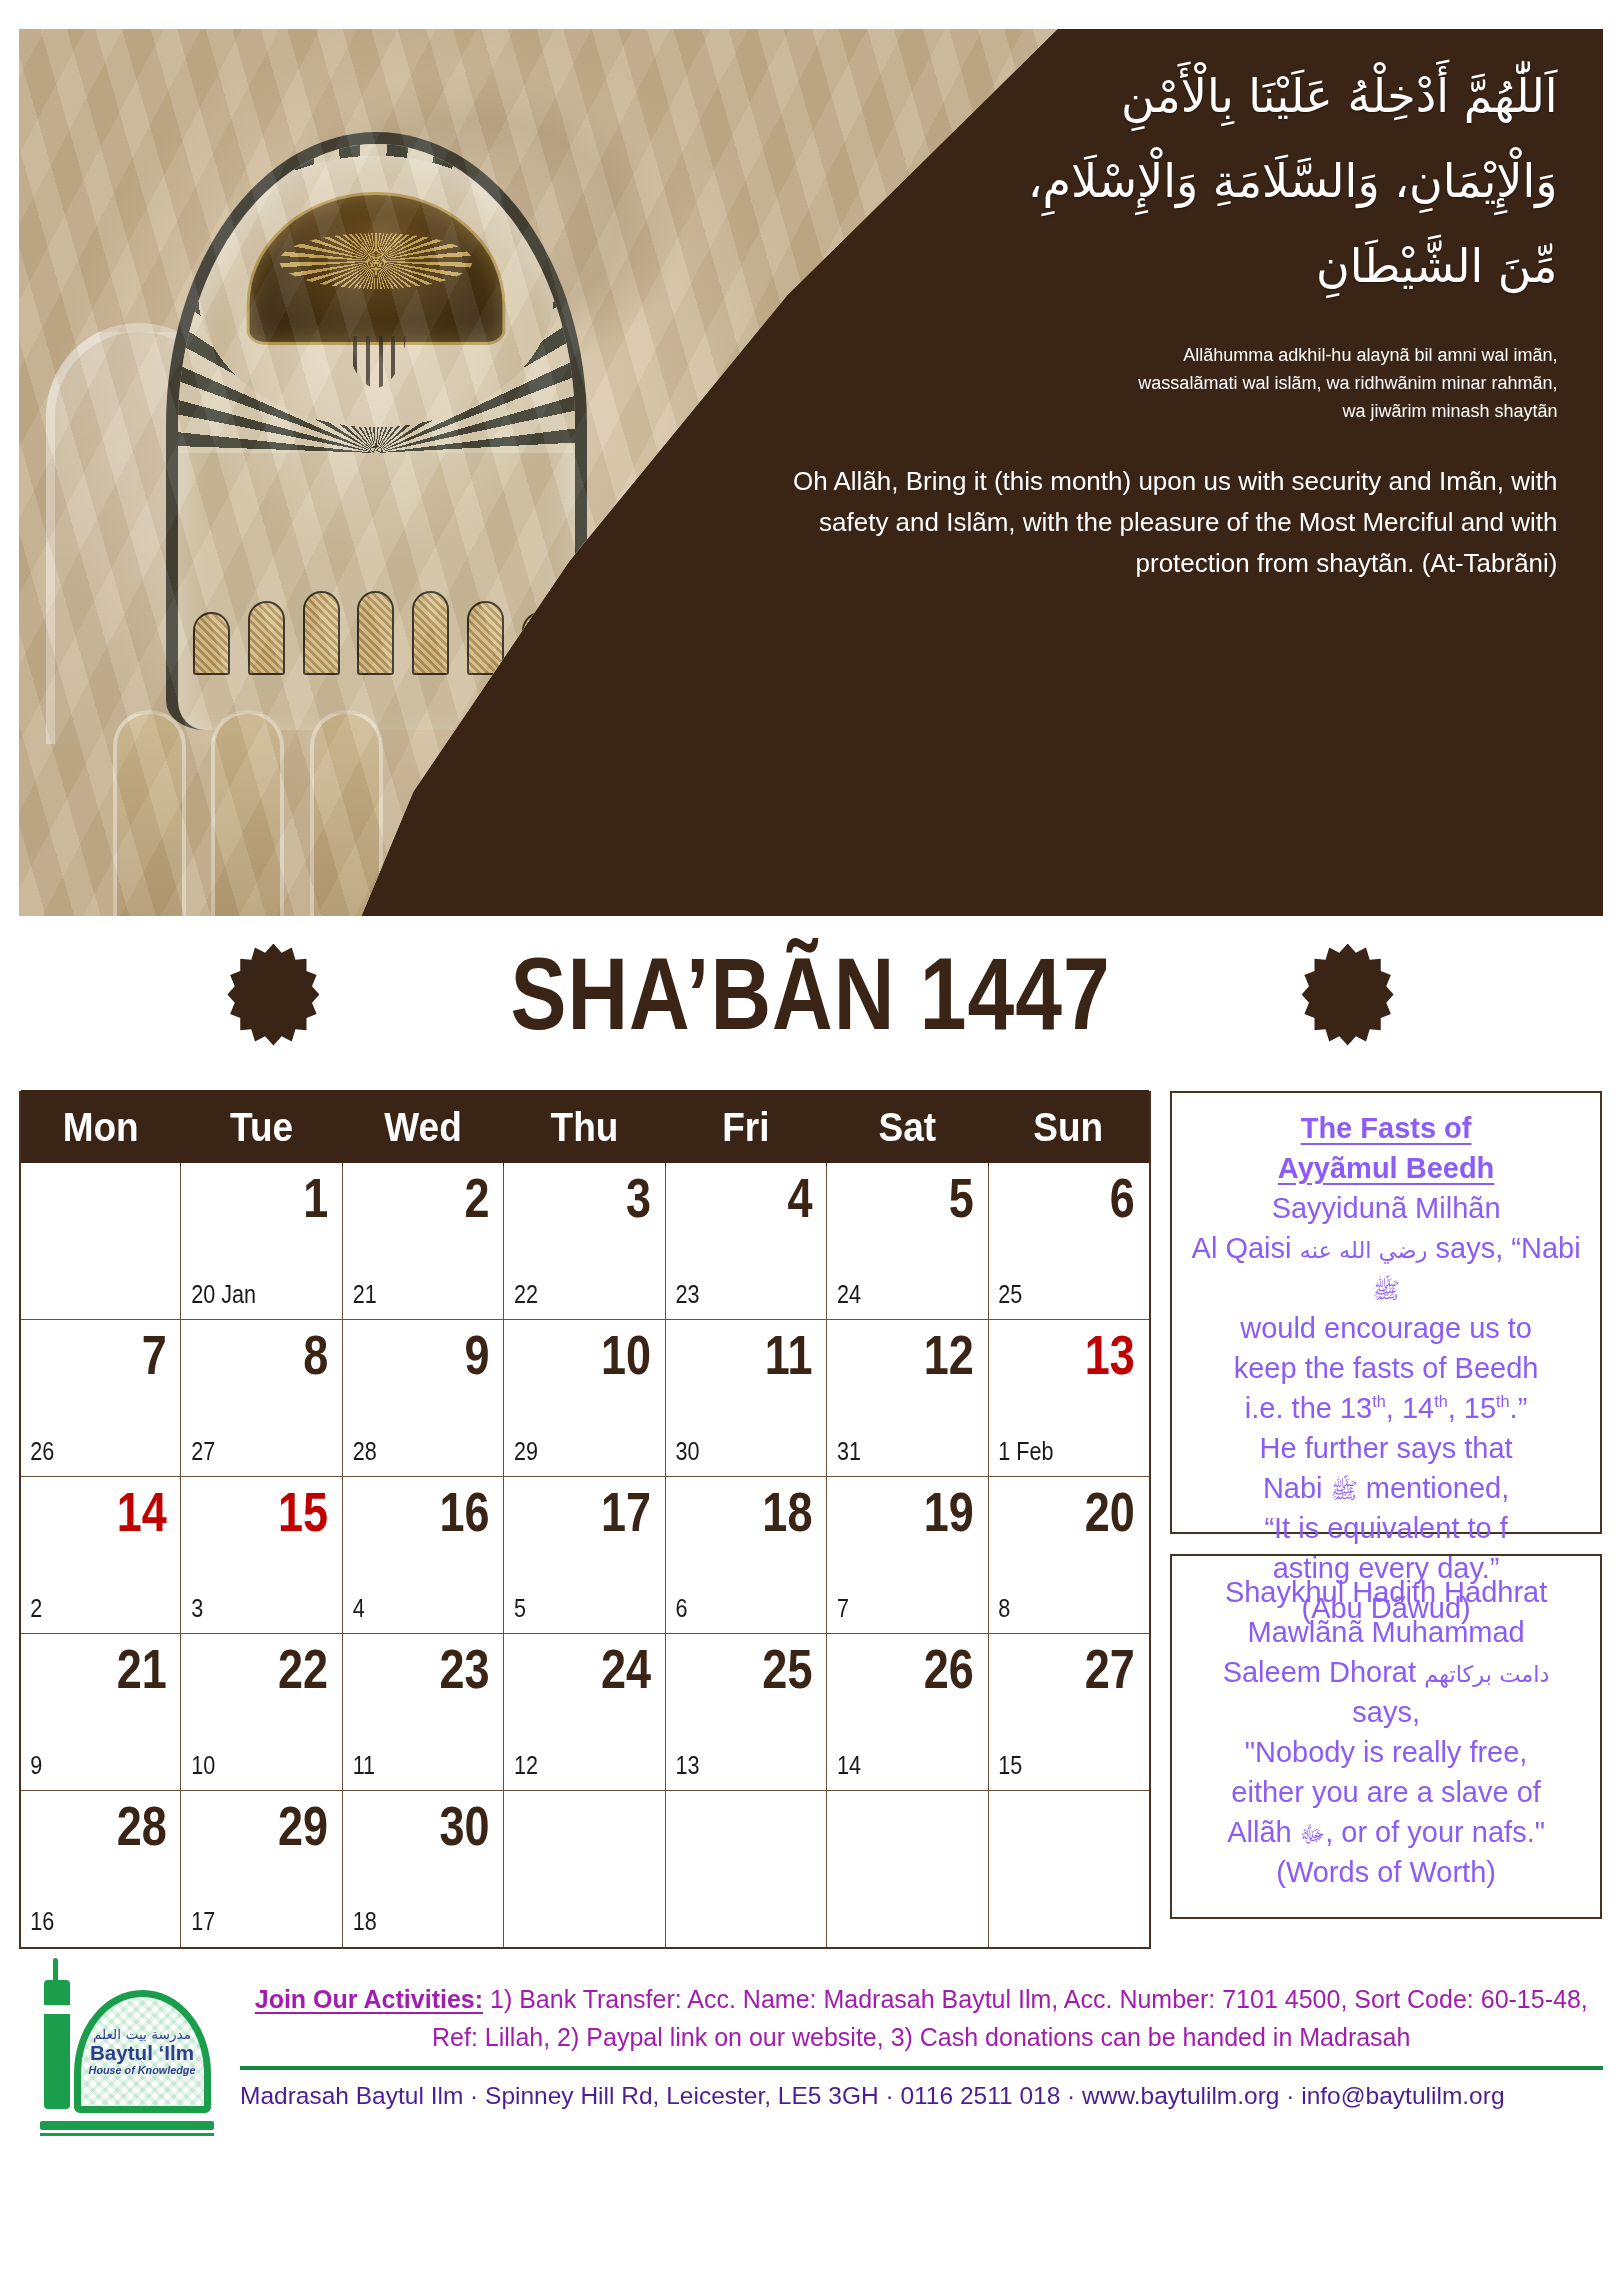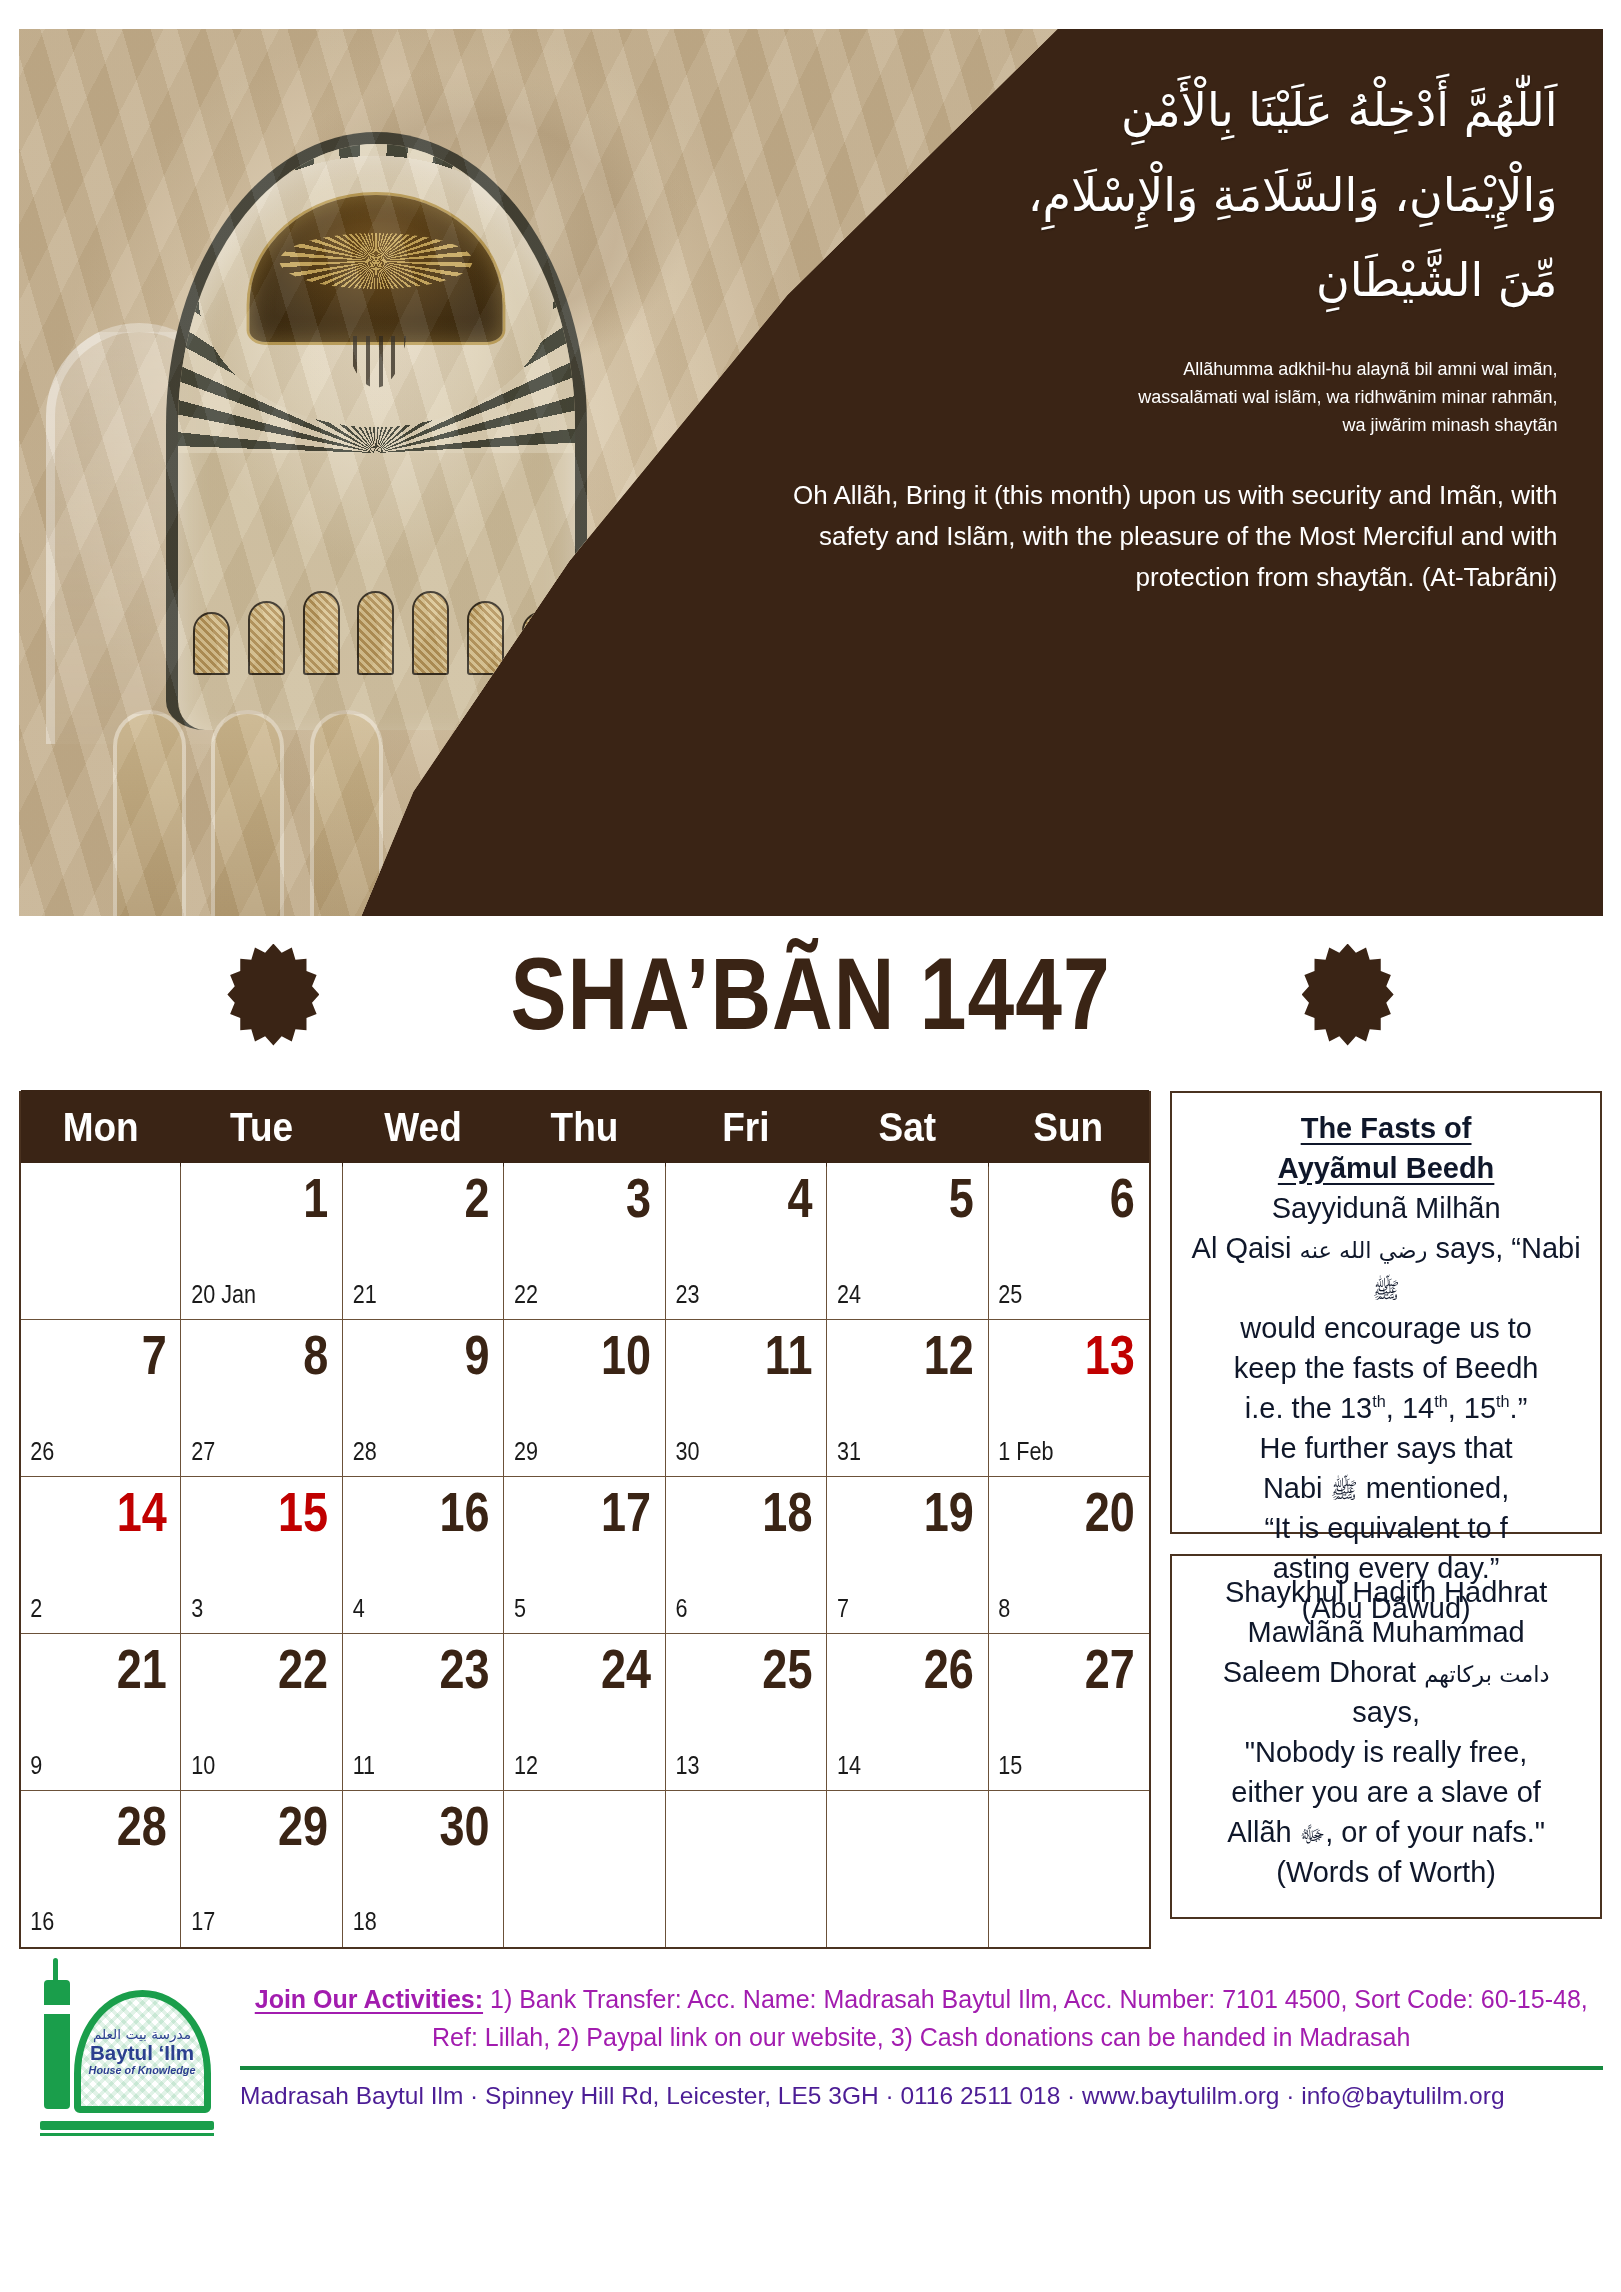--- a/index.html
+++ b/index.html
@@ -112,21 +112,21 @@
   }
   .arch-lower i{
     display:block; width:73px; height:206px;
     border-radius: 36px 36px 0 0;
     background: linear-gradient(180deg, #cdb88f, #b49c73);
     border:4.9px solid rgba(255,255,255,.45); border-bottom:none;
   }
 
   .hero-text {
     position: absolute;
-    right: 45px; top: 39px;
+    right: 45px; top: 25px;
     width: 921px;
     color: #ffffff;
     text-align: right;
   }
   .arabic-dua {
     font-family: "DejaVu Sans", sans-serif;
     direction: rtl;
     font-size: 46px;
     line-height: 1.85;
     letter-spacing: 0;
@@ -232,21 +232,21 @@
 
   .side {
     width: 432px;
     display: flex;
     flex-direction: column;
     gap: 20.6px;
   }
   .side-box {
     border: 2.9px solid #4a3220;
     padding: 15.7px 13.7px 17.6px 13.7px;
-    color: #0f172a;
+    color: #8b5cf6;
     text-align: center;
     font-size: 29px;
     line-height: 1.38;
     font-family: "Liberation Sans", sans-serif;
   }
   .side-box .hdr {
     font-weight: 700;
     text-decoration: underline;
     text-underline-offset: 4.9px;
   }

